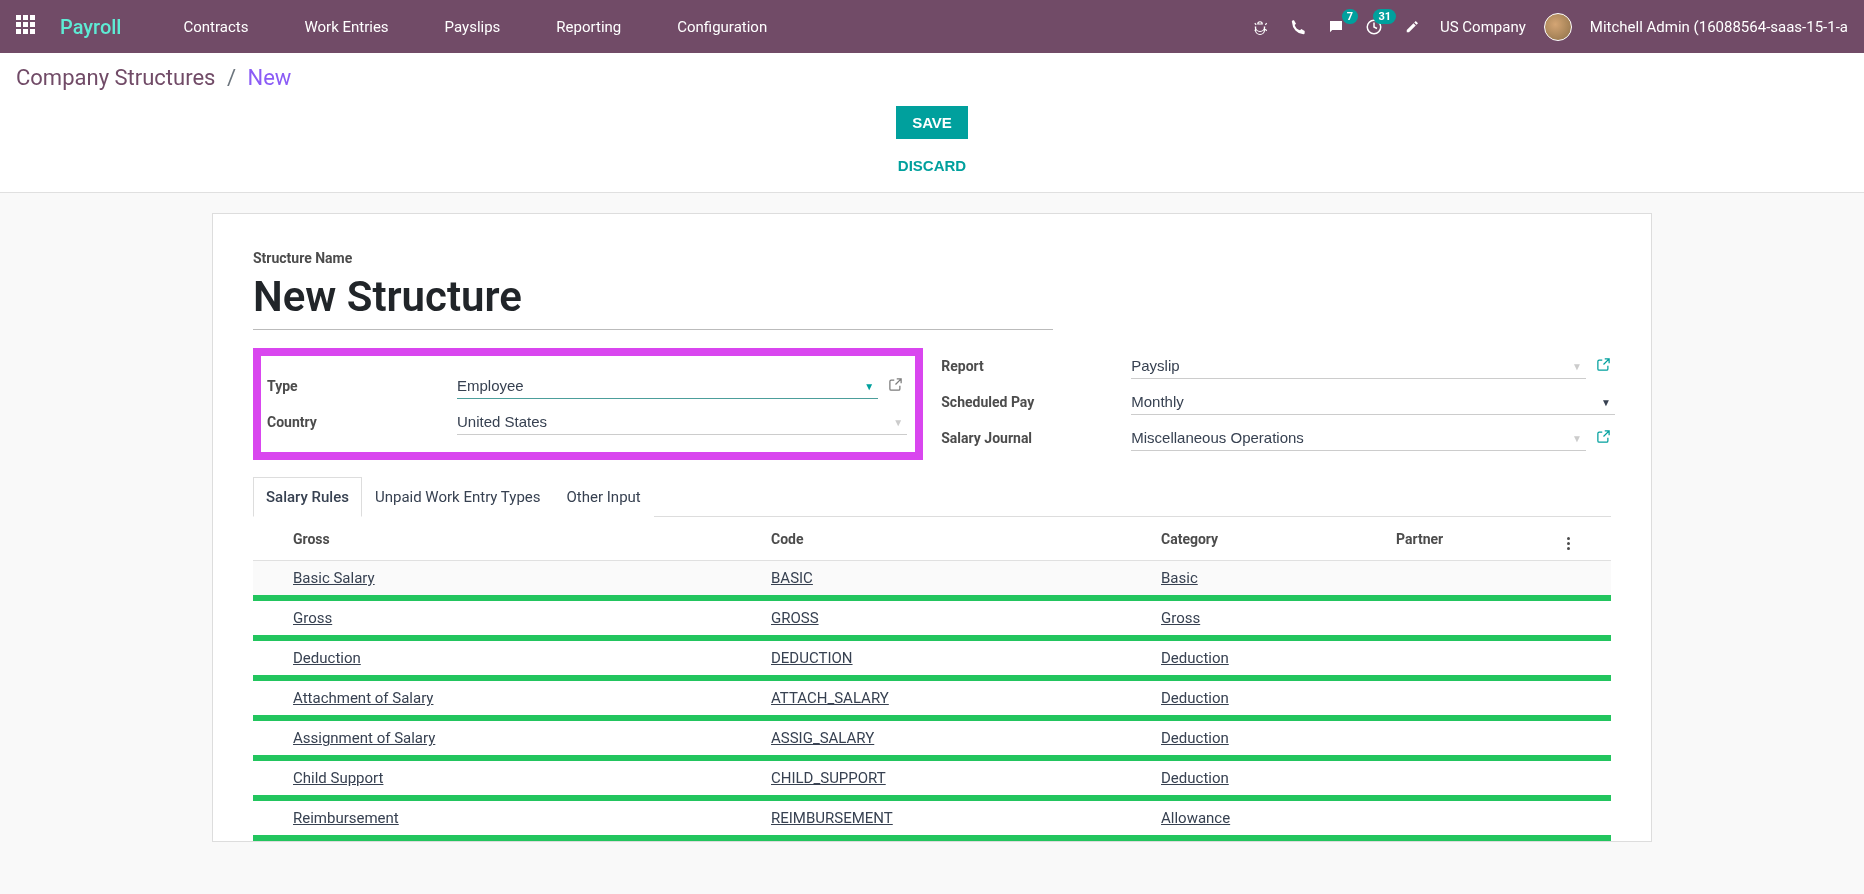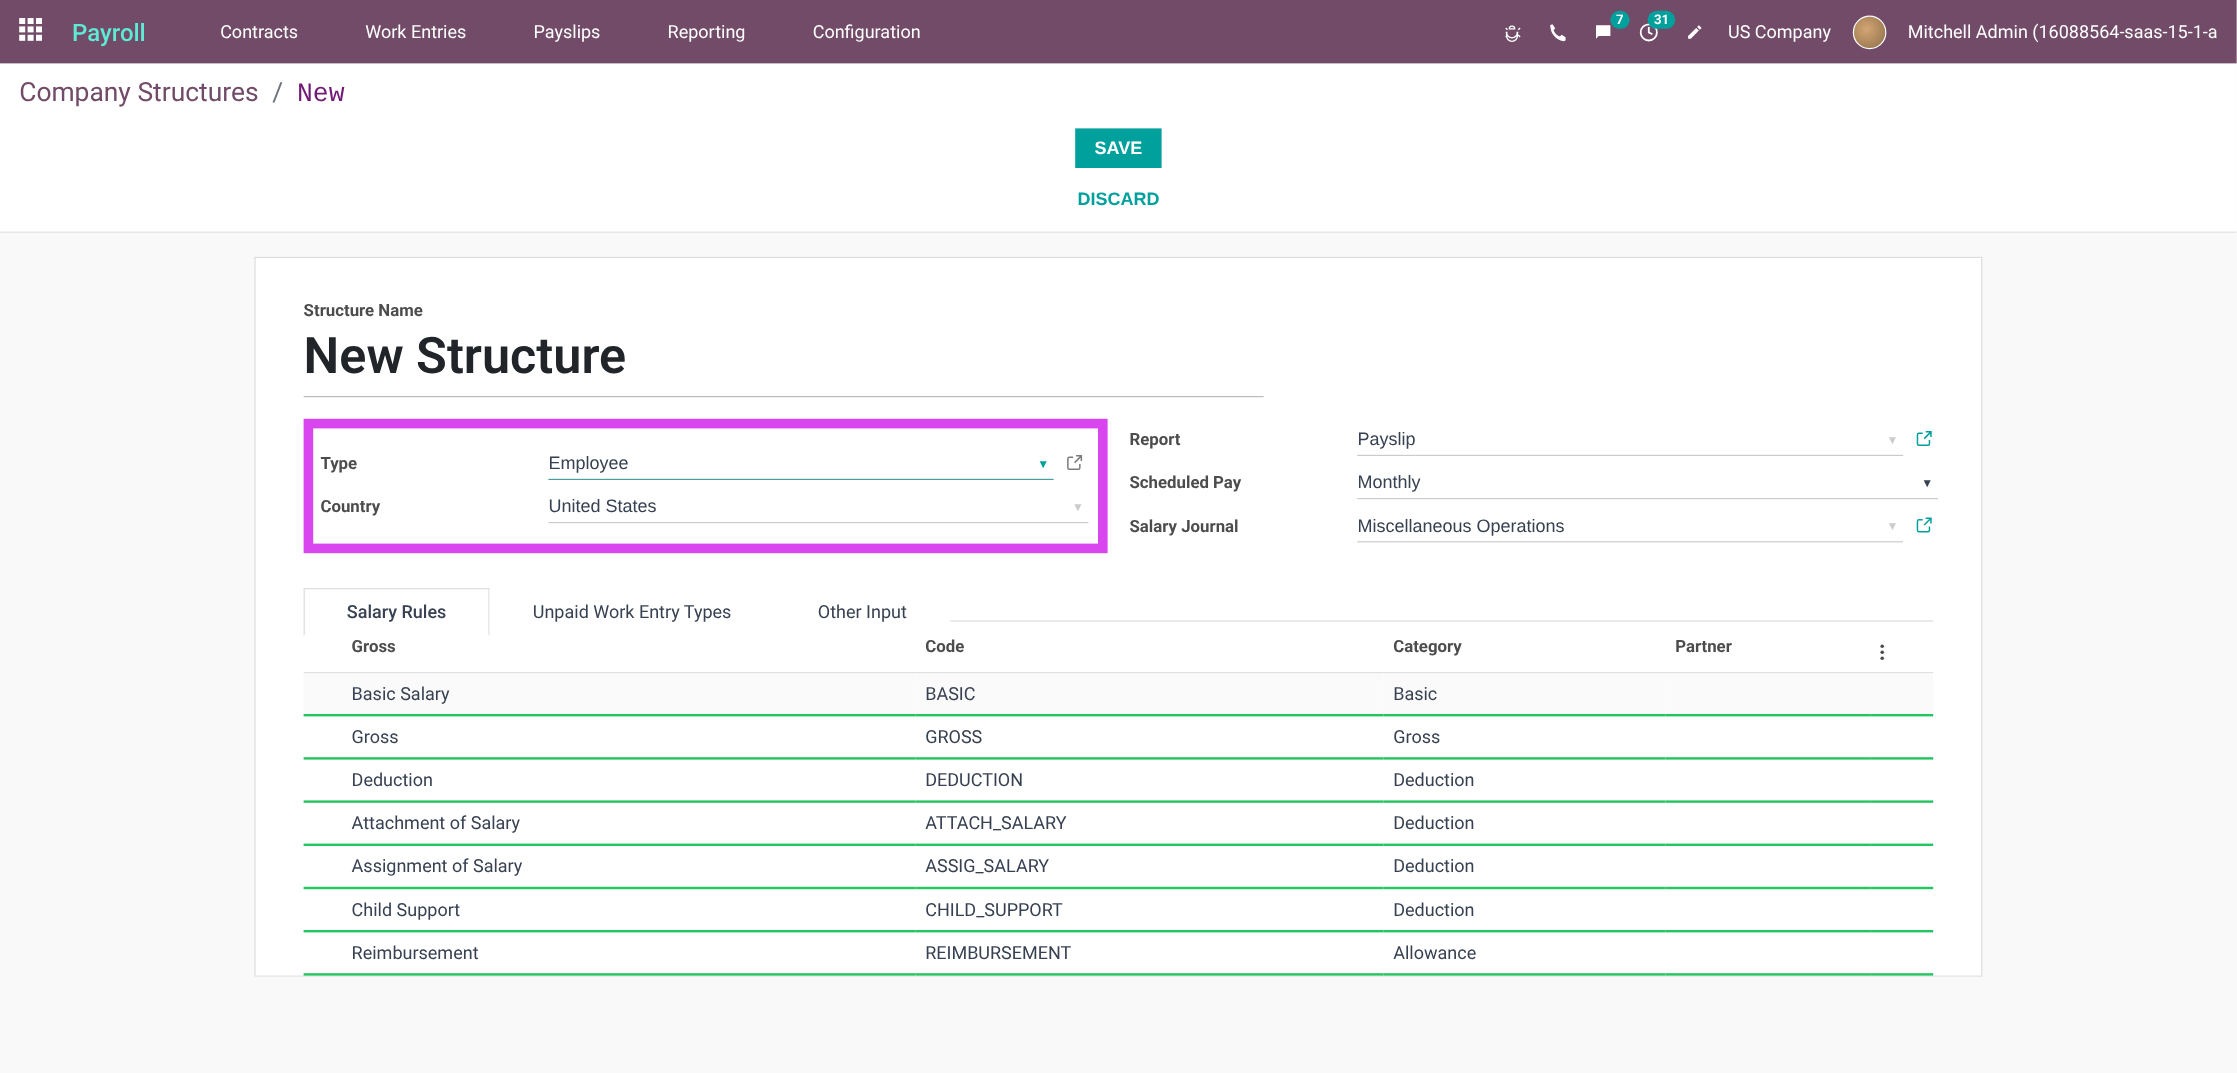--- a/index.html
+++ b/index.html
@@ -18,21 +18,21 @@
 .badge { position: absolute; top: -8px; right: -12px; background: #00a09d; color: #fff; font-size: 11px; padding: 1px 5px; border-radius: 10px; font-weight: bold; }
 .company-name { color: #fff; font-size: 15px; }
 .avatar { width: 28px; height: 28px; border-radius: 50%; background: radial-gradient(circle at 40% 40%, #d4a574, #8b6f47); border: 1px solid #fff; }
 .user-name { color: #fff; font-size: 15px; white-space: nowrap; }
 
 
 .subheader { background: #fff; padding: 12px 16px 18px; border-bottom: 1px solid #e0e0e0; }
 .breadcrumb { font-size: 22px; margin-bottom: 16px; }
 .breadcrumb-link { color: #714b67; cursor: pointer; }
 .breadcrumb-sep { color: #6c757d; margin: 0 6px; }
-.breadcrumb-current { color: #701a75; font-family: Liberation Mono, monospace; }
+.breadcrumb-current { color: #8b5cf6; }
 .actions { display: flex; gap: 18px; align-items: center; flex-direction: column; }
 .btn-save { background: #00a09d; color: #fff; border: none; padding: 8px 16px; font-size: 15px; font-weight: bold; cursor: pointer; }
 .btn-discard { color: #00a09d; font-size: 15px; font-weight: bold; cursor: pointer; background: none; border: none; }
 
 
 .sheet { background: #fff; border: 1px solid #ddd; margin: 20px auto 0; max-width: 1440px; padding: 36px 40px 0; }
 .field-label-top { font-size: 14px; font-weight: bold; color: #4c4c4c; margin-bottom: 4px; }
 .title-input { font-size: 42px; font-weight: 600; color: #212529; border: none; border-bottom: 1px solid #bbb; width: 800px; padding: 2px 0 8px; outline: none; font-family: inherit; }
 
 .form-grid { display: flex; margin-top: 18px; gap: 18px; align-items: flex-start; }
@@ -44,28 +44,28 @@
 .input-dd { flex: 1; border: none; border-bottom: 1px solid #4c9e9b; font-size: 15px; color: #374151; padding: 4px 0; background: transparent; outline: none; }
 .input-dd.grey { border-bottom-color: #ccc; }
 .caret { color: #374151; font-size: 10px; margin-left: -14px; pointer-events: none; }
 .caret.teal { color: #00a09d; }
 .ext-link { margin-left: 14px; color: #7c7c7c; cursor: pointer; }
 .checkbox { width: 18px; height: 18px; background: #00a09d; display: inline-flex; align-items: center; justify-content: center; cursor: pointer; }
 .checkbox svg { stroke: #fff; stroke-width: 3; fill: none; }
 
 
 .tabs { display: flex; margin-top: 16px; border-bottom: 1px solid #ddd; }
-.tab { padding: 10px 35px; font-size: 15px; color: #374151; cursor: pointer; border: 1px solid transparent; border-bottom: none; position: relative; top: 13px; background: #fff; }
+.tab { padding: 10px 12px; font-size: 15px; color: #374151; cursor: pointer; border: 1px solid transparent; border-bottom: none; position: relative; top: 1px; background: #fff; }
 .tab.active { border-color: #ddd; border-bottom: 1px solid #fff; font-weight: 500; }
 
 
 .table { width: 100%; border-collapse: collapse; }
 .table th { text-align: left; padding: 10px 8px; font-size: 14px; font-weight: bold; color: #4c4c4c; border-bottom: 1px solid #e0e0e0; }
 .table th:first-child, .table td:first-child { padding-left: 40px; }
-.table td { padding: 8px; font-size: 15px; color: #374151; border-bottom: 2px solid #22c55e; }
+.table td { padding: 8px; font-size: 15px; color: #374151; border-bottom: 6px solid #22c55e; text-decoration: underline; }
 .table tr:first-child td { background: #fafafa; }
 .col-name { width: 510px; }
 .col-code { width: 390px; }
 .col-cat { width: 235px; }
 .kebab { text-align: right; padding-right: 12px; }
 .kebab-dots { display: inline-flex; flex-direction: column; gap: 2px; cursor: pointer; }
 .kebab-dots span { width: 3px; height: 3px; background: #4c4c4c; border-radius: 50%; }
 </style>
 </head>
 <body>

